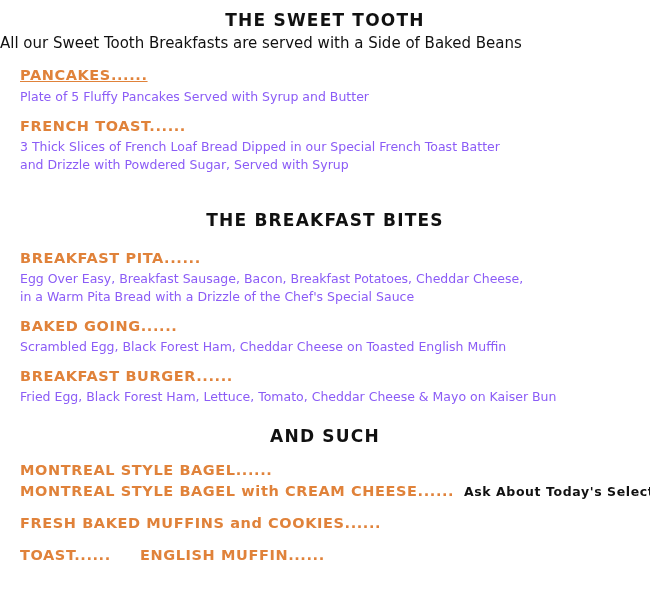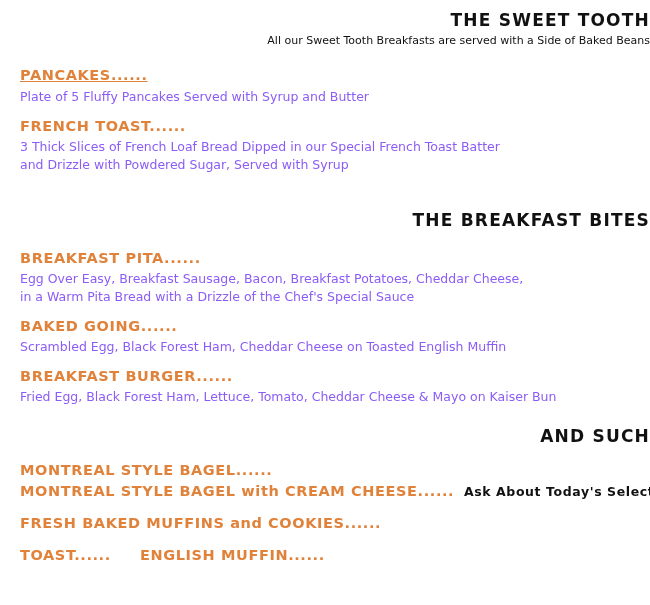--- a/index.html
+++ b/index.html
@@ -3,23 +3,23 @@
   <meta charset="utf-8">
   <style>
     html, body { margin: 0; padding: 0; background: #ffffff; }
     body {
       width: 650px; height: 605px; overflow: hidden; position: relative;
       font-family: "DejaVu Sans", sans-serif; color: #111;
     }
     .abs { position: absolute; white-space: nowrap; }
     .section-title {
       font-weight: bold; font-size: 17px; letter-spacing: 1.2px; color: #111;
-      left: 0; width: 650px; text-align: right;
+      left: 0; width: 650px; text-align: center;
     }
-    .subtitle { font-size: 11px; left: 0; width: 650px; text-align: right; }
+    .subtitle { font-size: 15px; left: 0; width: 650px; text-align: left; }
     .item-name { font-weight: bold; font-size: 14.5px; color: #e0823a; letter-spacing: 0.6px; left: 20px; }
     .desc { font-size: 12.5px; left: 20px; line-height: 19px; color: #8b5cf6; }
     .note { font-size: 12.5px; color: #111; }
   </style>
 </head>
 <body>
 
 <div>
 
   <div class="abs section-title" style="top:10px;">THE SWEET TOOTH</div>

